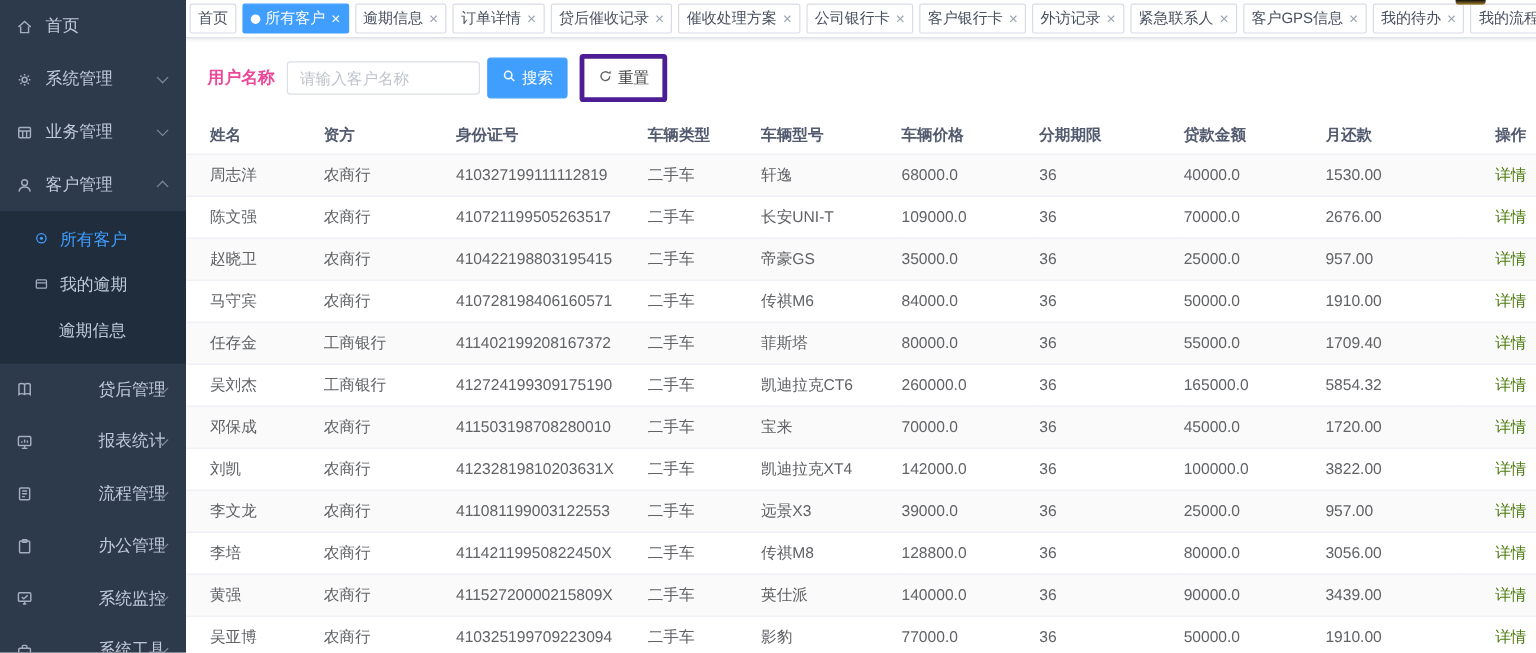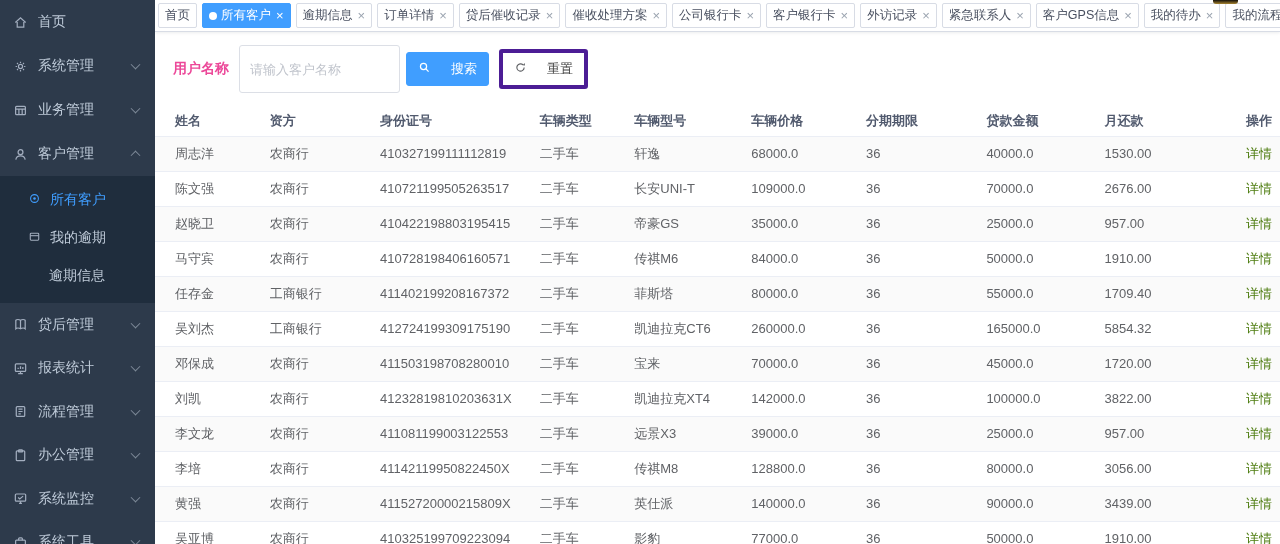--- a/index.html
+++ b/index.html
@@ -16,45 +16,45 @@
   .chev { position:absolute; right:16px; top:50%; width:7px; height:7px;
     border-right:1.5px solid #7e8a99; border-bottom:1.5px solid #7e8a99; }
   .chev.down { transform:translateY(-70%) rotate(45deg); }
   .chev.up   { transform:translateY(-30%) rotate(-135deg); }
   .submenu { background:#1f2d3d; padding:5px 0 8px 0; }
   .sub-item { position:relative; height:38px; display:flex; align-items:center;
     padding-left:28px; color:#bfcbd9; font-size:14px; cursor:pointer; }
   .sub-item .lbl { margin-left:9px; }
   .sub-item.noicon { padding-left:49px; }
   .sub-item.active { color:#409EFF; }
-  .bottom-group .side-item { height:43.5px; }
+  .bottom-group .side-item { height:43.5px;gap:44px; }
 
   
   .main { position:relative; flex:1; height:544px; background:#fff; overflow:hidden; }
   .tabbar { height:32px; background:#fff; border-bottom:1px solid #d8dce5;
     box-shadow:0 1px 3px rgba(0,21,41,.08); display:flex; align-items:center;
     padding-left:3px; overflow:hidden; white-space:nowrap; }
   .tag { display:inline-flex; align-items:center; height:25px; padding:0 6px;
     border:1px solid #d8dce5; background:#fff; color:#495060; font-size:12.5px;
     margin-right:5px; cursor:pointer; flex:none; border-radius:2px; }
   .tag .dot { width:8px; height:8px; border-radius:50%; background:#fff; margin-right:4px; }
   .tag .close { font-weight:normal; font-size:13px; margin-left:5px; color:#9aa3af;
     line-height:1; cursor:pointer; }
   .tag.active { background:#409EFF; border-color:#409EFF; color:#fff; }
   .tag.active .close { color:#fff; }
   .avatar-sliver { position:absolute; top:0; right:42px; width:25px; height:4px;
     background:linear-gradient(180deg,#14100a,#a8842f); border-radius:0 0 3px 3px; z-index:5; }
 
   
   .search-form { display:flex; align-items:center; padding:13px 0 9px 13px; }
   .search-label { font-size:14px; font-weight:700; color:#ec4899; margin:0 5px; }
-  .search-input { width:161px; height:48px; border:1px solid #dcdfe6; border-radius:3px;
+  .search-input { width:161px; height:28px; border:1px solid #dcdfe6; border-radius:3px;
     padding:0 10px; font-size:13px; color:#606266; outline:none; margin-left:5px; }
   .search-input::placeholder { color:#c0c4cc; }
-  .btn { height:24px; display:inline-flex; align-items:center; gap:20px; border-radius:3px;
+  .btn { height:24px; display:inline-flex; align-items:center; gap:4px; border-radius:3px;
     font-size:13px; padding:16px 11px; cursor:pointer; }
   .btn-primary { background:#409EFF; border:1px solid #409EFF; color:#fff; margin-left:6px; }
   .btn-plain { background:#fff; border:4px solid #4c1d95; color:#404040; margin-left:10px;justify-content:center; }
 
   
   table { width:100%; border-collapse:collapse; table-layout:fixed; margin-top:4px; }
   th { height:30px; font-size:13px; font-weight:700; color:#515a6e; text-align:left;
     border-bottom:1px solid #ebeef5; padding:0 6px 0 0; }
   td { height:35px; font-size:13px; color:#606266; border-bottom:1px solid #ebeef5;
     padding:0 6px 0 0; overflow:hidden; white-space:nowrap; }

